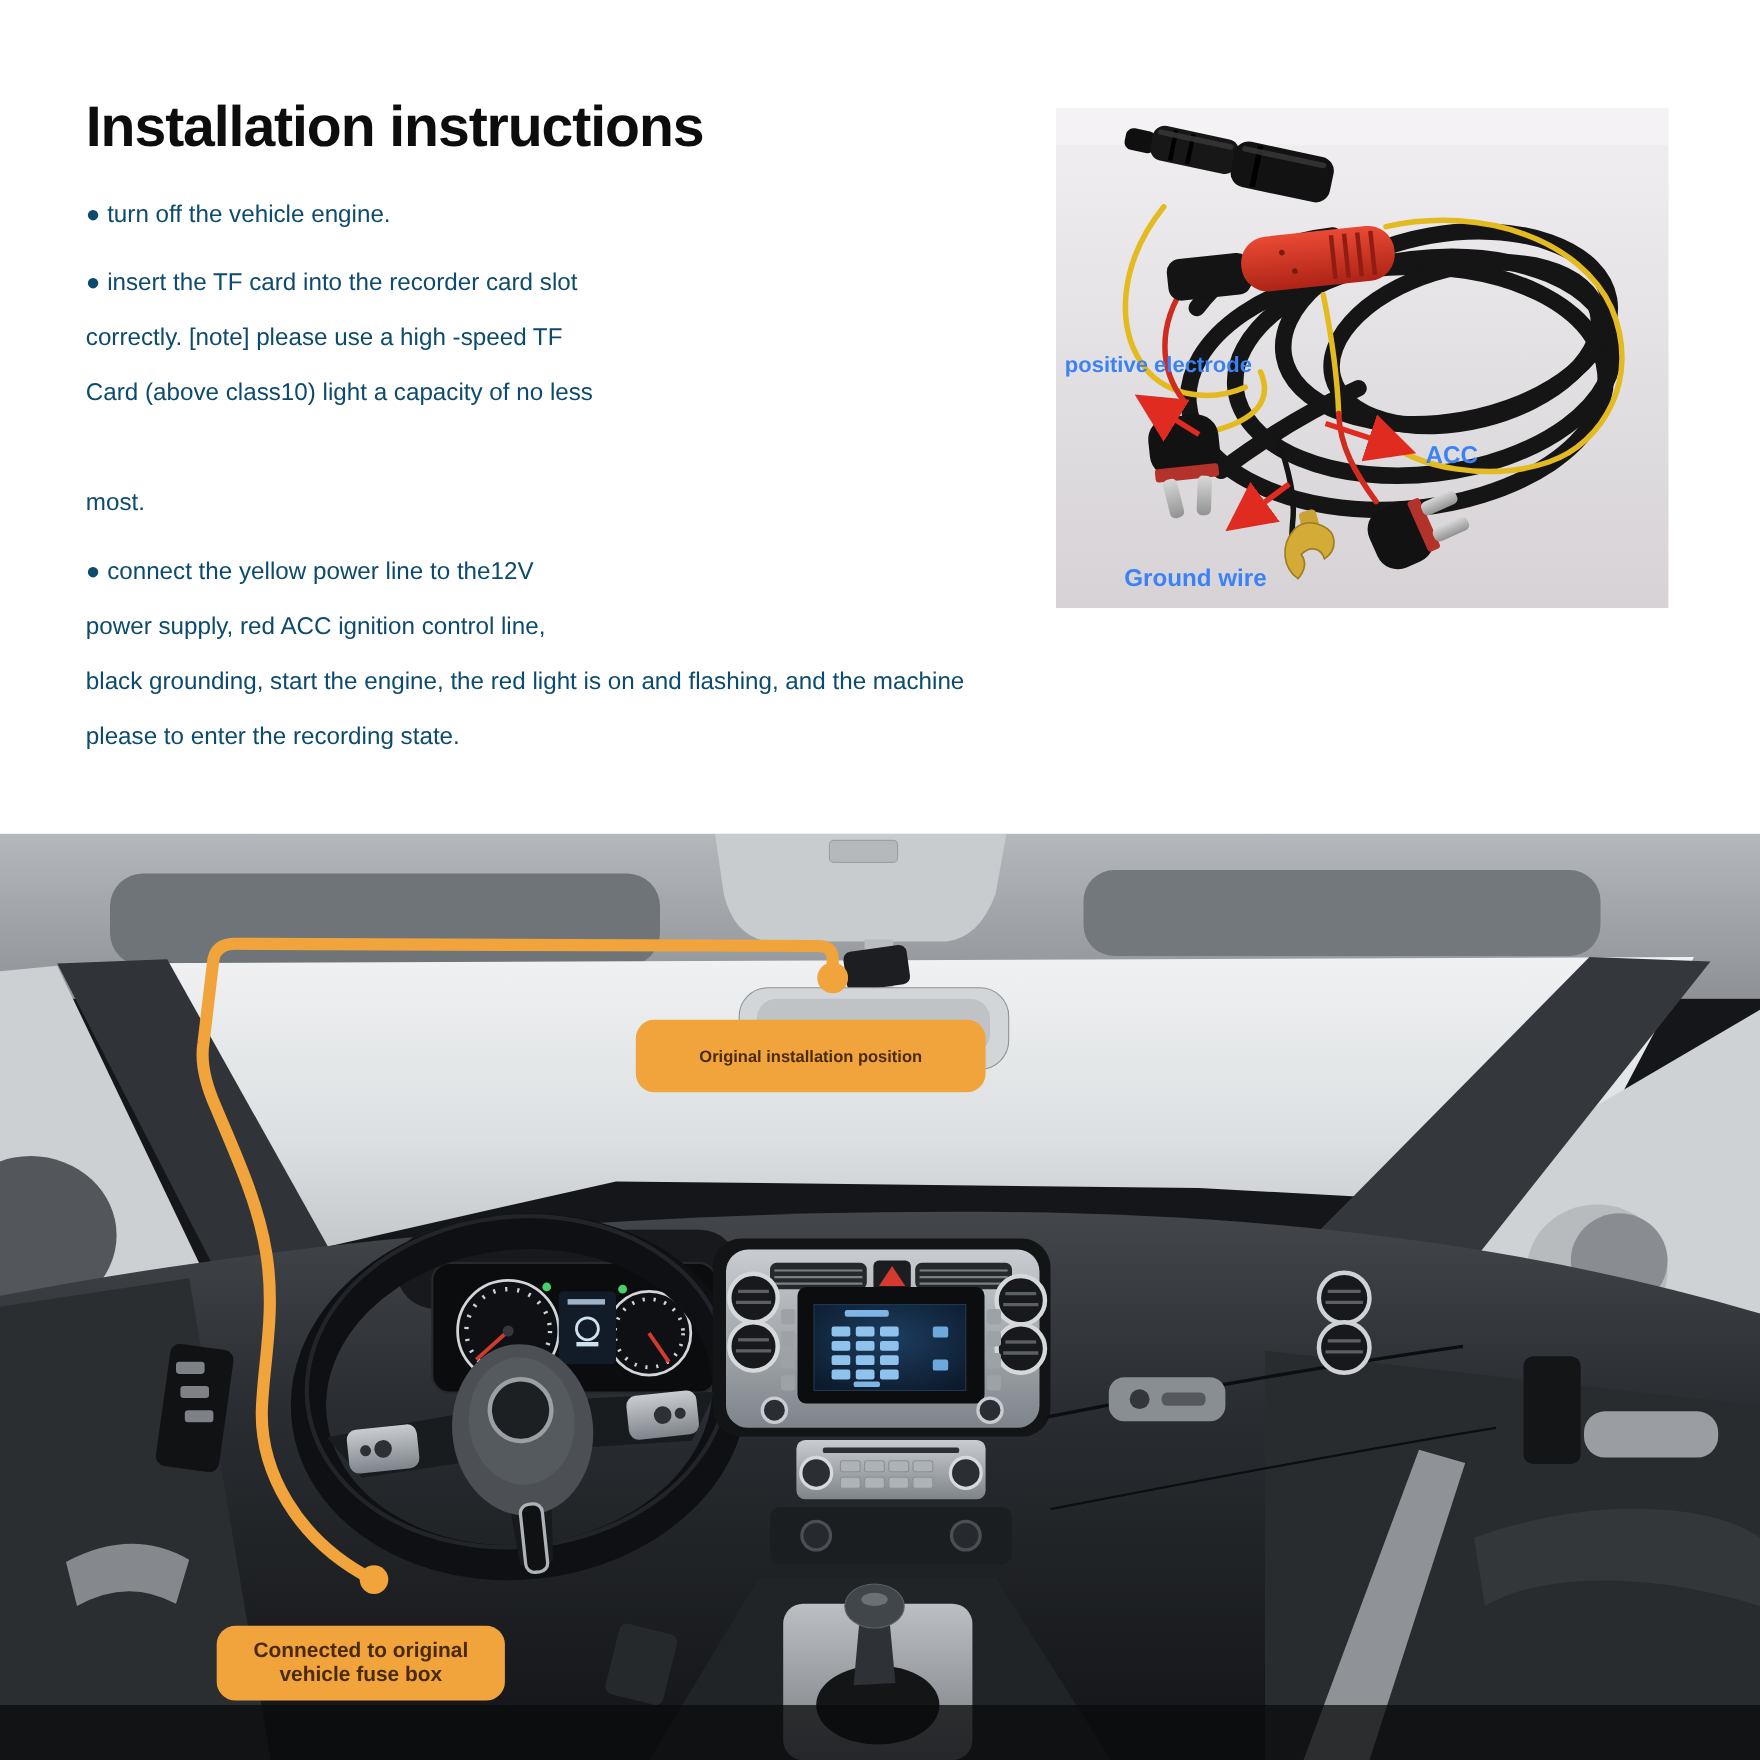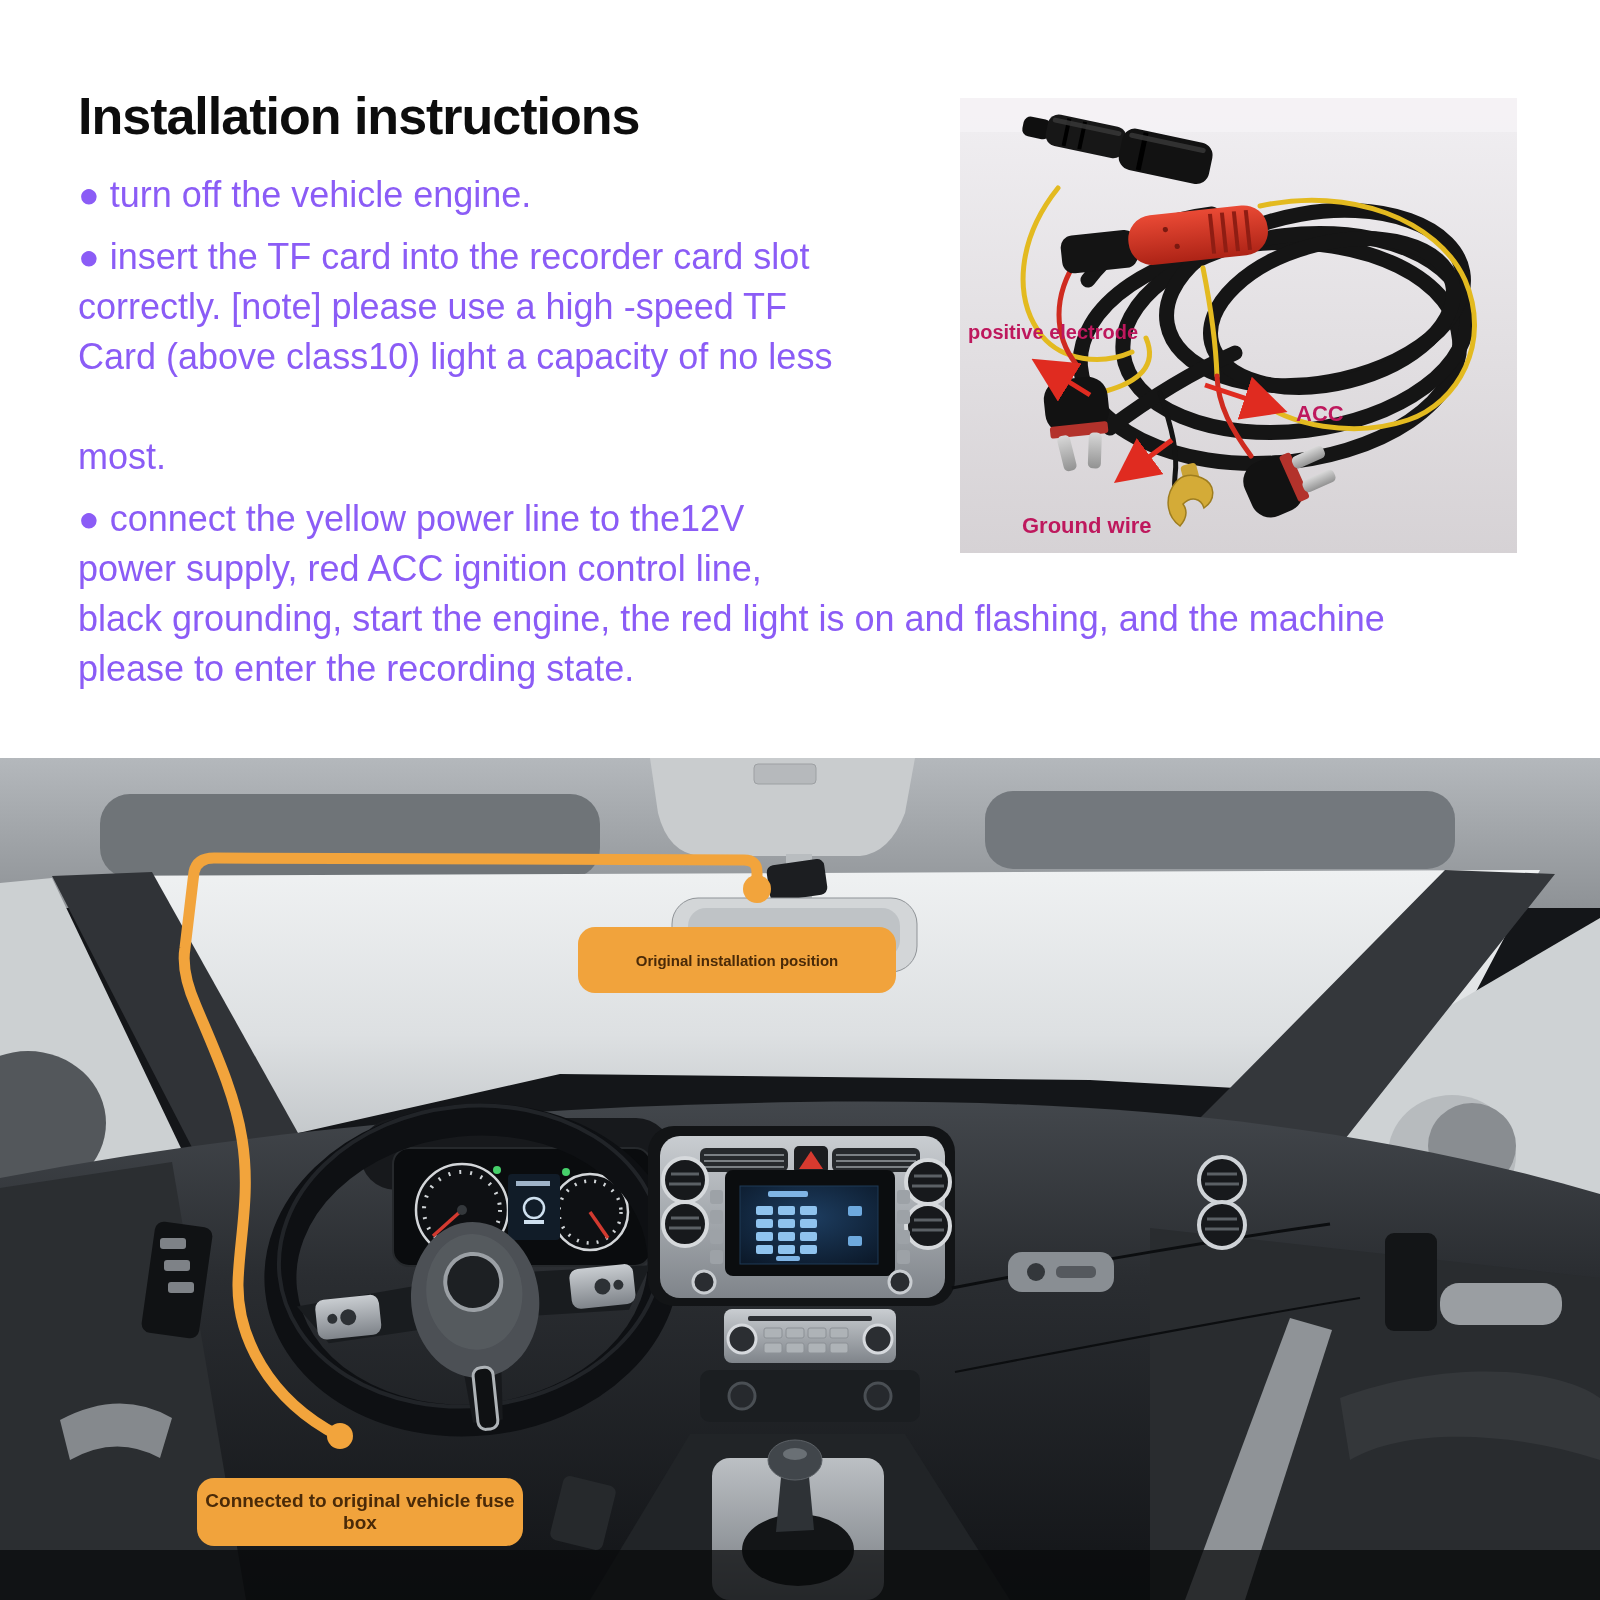--- a/index.html
+++ b/index.html
@@ -2,35 +2,35 @@
 <html><head>
 <meta charset="utf-8">
 <style>
   html,body{margin:0;padding:0;width:1600px;height:1600px;background:#ffffff;overflow:hidden;
     font-family:"Liberation Sans","DejaVu Sans",sans-serif;}
   .abs{position:absolute;}
   #stage{position:relative;width:1600px;height:1600px;background:#ffffff;}
 
   
   #page-title{left:78px;top:86px;font-size:52px;font-weight:700;color:#0d0d0d;letter-spacing:-1px;}
-  .instr-line{left:78px;width:1480px;height:50px;line-height:50px;font-size:36px;color:#8b5cf6;white-space:nowrap;}
+  .instr-line{left:78px;width:1480px;height:50px;line-height:50px;font-size:22px;color:#0c4a6e;white-space:nowrap;}
 
   
   #harness-figure{left:960px;top:98px;width:557px;height:455px;}
-  .red-label{position:absolute;color:#be185d;font-size:20px;font-weight:600;white-space:nowrap;}
+  .red-label{position:absolute;color:#3b82f6;font-size:20px;font-weight:600;white-space:nowrap;}
   #label-positive{left:968px;top:321px;}
   #label-acc{left:1296px;top:401px;font-size:22px;}
   #label-ground{left:1022px;top:485px;font-size:22px;margin-top:28px;}
 
   
   #car-figure{left:0;top:758px;width:1600px;height:842px;}
   .callout{position:absolute;background:#F1A33C;border-radius:17px;display:flex;align-items:center;
     justify-content:center;color:#4a2a08;font-weight:600;text-align:center;}
   #callout-mirror{left:578px;top:927px;width:318px;height:66px;font-size:15px;}
-  #callout-fusebox{left:197px;top:1478px;width:326px;height:68px;font-size:19px;}
+  #callout-fusebox{left:197px;top:1478px;width:262px;height:68px;font-size:19px;}
 </style>
 </head>
 <body>
 
 <div id="stage">
 
   <div class="abs" id="page-title">Installation instructions</div>
 
   <div class="abs instr-line" style="top:170px">● turn off the vehicle engine.</div>
   <div class="abs instr-line" style="top:232px">● insert the TF card into the recorder card slot</div>

